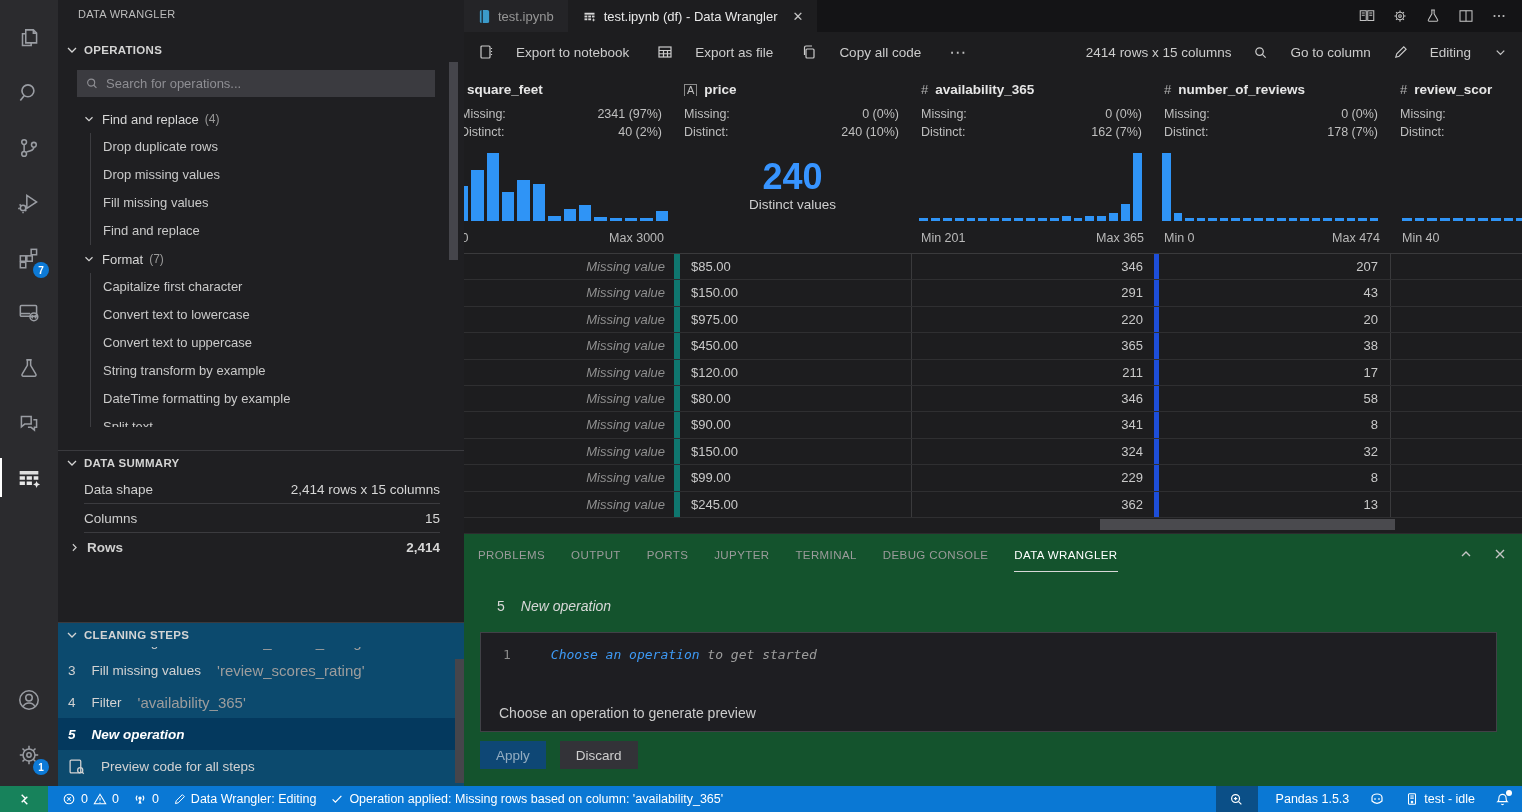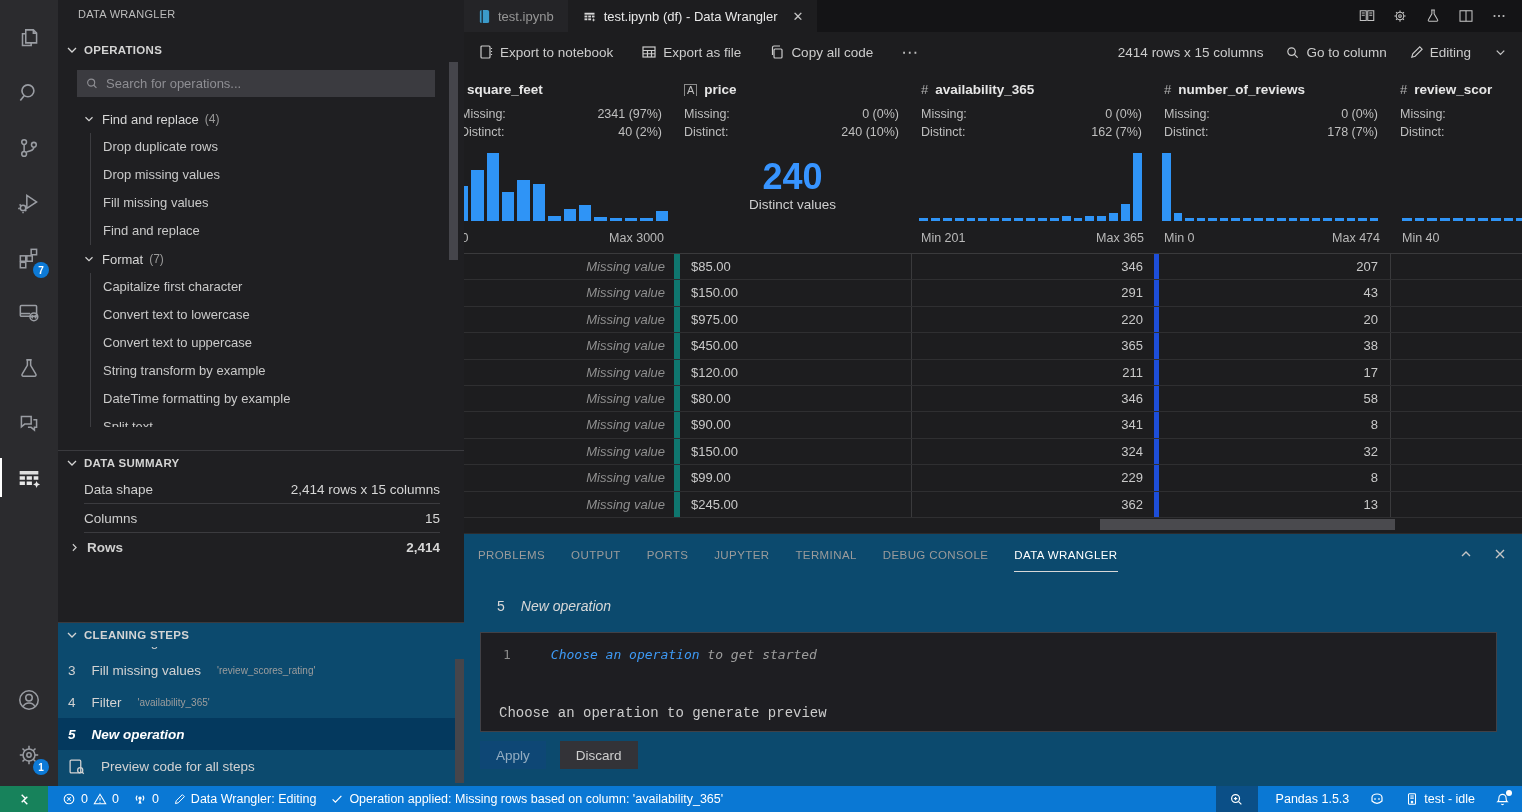--- a/index.html
+++ b/index.html
@@ -36,36 +36,36 @@
 
   .datasummary { position:absolute; left:0; top:450px; width:406px; border-top:1px solid #3a3a3e; background:#1f1f22; }
   .ds-row { display:flex; justify-content:space-between; align-items:center; height:29px; margin:0 24px 0 26px; font-size:13.5px; border-bottom:1px solid #3b3b3f; }
   .ds-row:nth-child(n+4) { border-bottom:none; }
   .ds-row .lbl { color:#cfcfcf; } .ds-row .val { color:#d6d6d6; }
   .ds-row.bold { margin-left:10px; font-weight:bold; }
   .ds-row.bold .lbl { display:flex; gap:6px; align-items:center; }
 
   .cleaning { position:absolute; left:0; top:622px; width:406px; height:212px; border-top:1px solid #3a3a3e; background:#0c4a6e; overflow:hidden; }
   .step { display:flex; align-items:center; height:32px; padding-left:10px; font-size:13.5px; color:#d2d2d2; gap:16px; cursor:pointer; }
-  .step .detail { color:#9d9d9d; font-size:10px; }
+  .step .detail { color:#9d9d9d; font-size:15px; }
   .step.sel { background:#04395e; font-style:italic; font-weight:bold; color:#fff; }
   .step-clip { height:7px; overflow:hidden; position:relative; }
   .step-clip .step { position:absolute; top:-22px; left:0; right:0; }
   .sb-scroll { position:absolute; background:#45454b; width:9px; border-radius:0; }
 
   
   .editor { position:absolute; left:464px; top:0; width:1058px; height:786px; background:#1d1d1f; }
   .tabstrip { position:absolute; left:0; top:0; width:1058px; height:32px; background:#141416; display:flex; }
   .tab { display:flex; align-items:center; gap:7px; padding:0 14px; font-size:13px; color:#969696; background:#242427; cursor:pointer; }
   .tab.active { background:#1d1d1f; color:#e8e8e8; }
   .tab .close { margin-left:8px; color:#c5c5c5; font-size:13px; }
   .strip-actions { margin-left:auto; display:flex; align-items:center; gap:15px; padding-right:14px; color:#c2c2c2; }
 
   .toolbar { position:absolute; left:0; top:32px; width:1058px; height:40px; background:#1d1d1f; display:flex; align-items:center; color:#cccccc; font-size:13.5px; padding:0 14px; gap:28px; }
-  .tb-btn { display:flex; align-items:center; gap:6px; cursor:pointer; white-space:nowrap; }
+  .tb-btn { display:flex; align-items:center; gap:22px; cursor:pointer; white-space:nowrap; }
   .tb-right { margin-left:auto; display:flex; align-items:center; gap:22px; }
 
   
   .grid { position:absolute; left:0; top:72px; width:1058px; height:461px; overflow:hidden; }
   .ghead { position:absolute; left:0; top:0; width:1058px; height:181px; }
   .gcol { position:absolute; top:0; height:181px; }
   .col-name { display:flex; align-items:center; gap:7px; font-size:13.5px; font-weight:bold; color:#e6e6e6; padding:10px 0 0 10px; white-space:nowrap; }
   .hash { color:#b3b3b3; font-weight:normal; font-size:13px; }
   .type-a { color:#c0c0c0; font-weight:normal; font-size:11px; border:1px solid #8b8b8b; border-bottom:0; padding:0 2px; line-height:11px; height:12px; }
   .stats { margin-top:8px; font-size:12.5px; color:#bfbfbf; }
@@ -81,33 +81,33 @@
   .grow { display:flex; height:26.4px; border-bottom:1px solid #2f2f31; }
   .cell { font-size:13px; color:#c9c9c9; line-height:26px; white-space:nowrap; overflow:hidden; }
   .c1 { width:210px; text-align:right; padding-right:9px; color:#8f8f8f; font-style:italic; }
   .c2 { width:237px; padding-left:11px; border-left:6px solid #0f766e; }
   .c3 { width:243px; text-align:right; padding-right:11px; border-left:1px solid #3a3a3c; }
   .c4 { width:236px; text-align:right; padding-right:12px; border-left:5px solid #1d4ed8; }
   .c5 { width:132px; border-left:1px solid #3a3a3c; }
   .hthumb { position:absolute; left:636px; top:447px; width:295px; height:11px; background:#4a4a4e; }
 
   
-  .panel { position:absolute; left:0; top:533px; width:1058px; height:253px; background:#0c4a6e; border-top:1px solid #2c2c2e; }
+  .panel { position:absolute; left:0; top:533px; width:1058px; height:253px; background:#14532d; border-top:1px solid #2c2c2e; }
   .ptabs { display:flex; align-items:center; height:40px; padding:0 14px; gap:26px; font-size:11.5px; letter-spacing:.4px; color:#9b9b9b; }
   .ptab { cursor:pointer; padding:12px 0 10px; }
   .ptab.active { color:#fff; border-bottom:1px solid #d7d7d7; }
   .ptab-actions { margin-left:auto; display:flex; gap:18px; color:#c5c5c5; }
   .pstep { display:flex; gap:16px; align-items:center; margin:24px 0 0 33px; font-size:14px; color:#d8d8d8; }
   .pstep .t { font-style:italic; }
   .codebox { position:absolute; left:16px; top:98px; width:1017px; height:100px; background:#1e1e22; border:1px solid #414147; }
   .codeline { display:flex; gap:40px; padding:14px 0 0 22px; font-family:"DejaVu Sans Mono", monospace; font-size:13px; }
   .codeline .ln { color:#8a8a8a; }
   .codeline .em { color:#3e9af5; font-style:italic; }
   .codeline .rest { color:#9d9d9d; font-style:italic; }
-  .previewhint { position:absolute; left:18px; bottom:10px; font-size:14px; color:#cccccc; font-family:Liberation Mono, monospace; }
+  .previewhint { position:absolute; left:18px; bottom:10px; font-size:14px; color:#cccccc; font-family:Liberation Sans, sans-serif; }
   .pbtns { position:absolute; left:16px; top:207px; display:flex; gap:14px; }
   .btn { height:28px; padding:0 16px; font-size:13.5px; border:0; cursor:pointer; font-family:"Liberation Sans",sans-serif; }
   .btn.apply { background:#0e4775; color:rgba(255,255,255,.55); }
   .btn.discard { background:#333338; color:#cfcfcf; }
 
   
   .statusbar { position:absolute; left:0; top:786px; width:1522px; height:26px; background:#0a78d4; color:#fff; display:flex; align-items:center; font-size:12.5px; }
   .sb-remote { width:48px; height:26px; background:#17825b; display:flex; align-items:center; justify-content:center; font-weight:bold; letter-spacing:-1px; cursor:pointer; }
   .sb-item { display:flex; align-items:center; gap:5px; margin-left:14px; cursor:pointer; white-space:nowrap; }
   .sb-right { margin-left:auto; display:flex; align-items:center; height:26px; }

